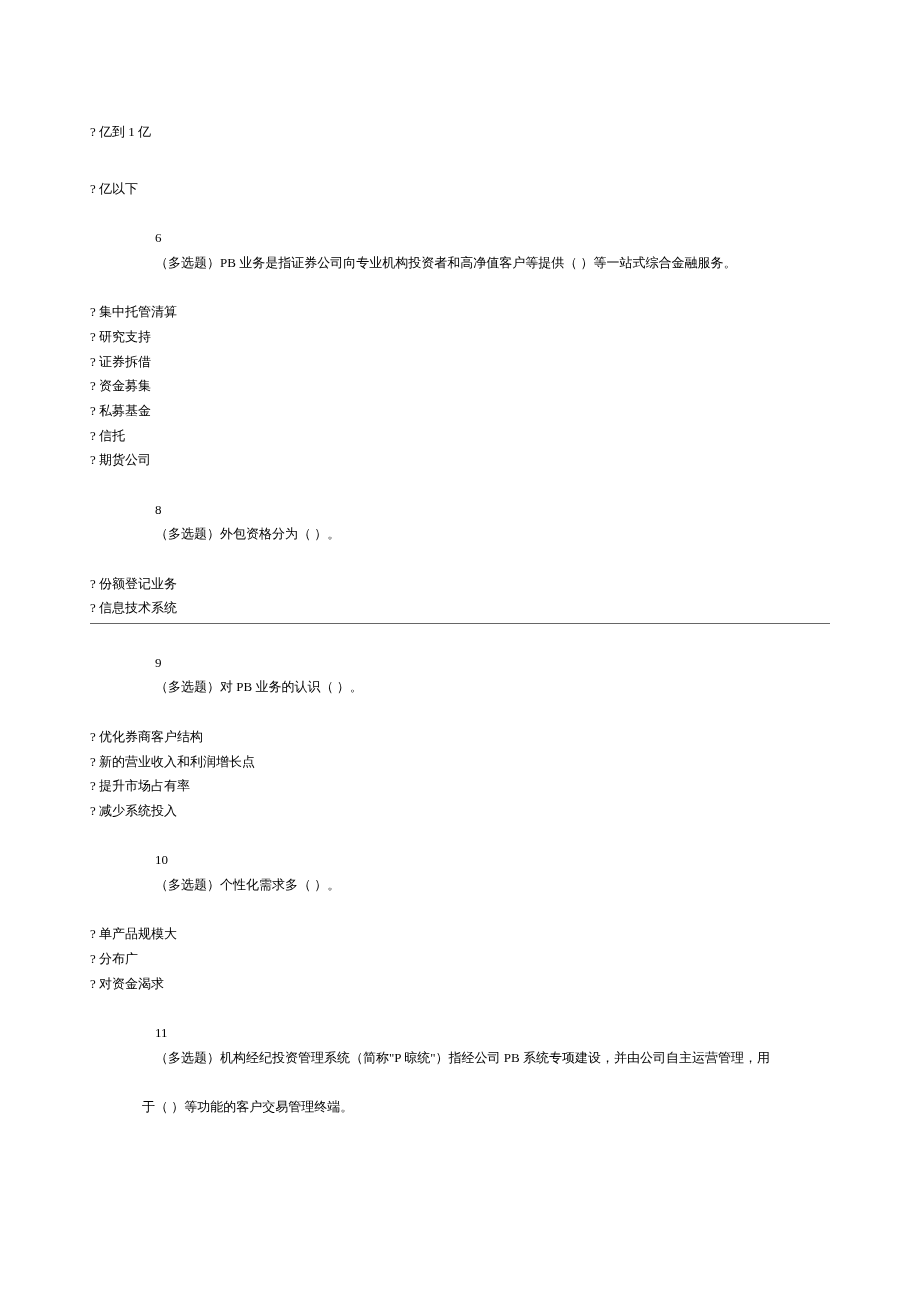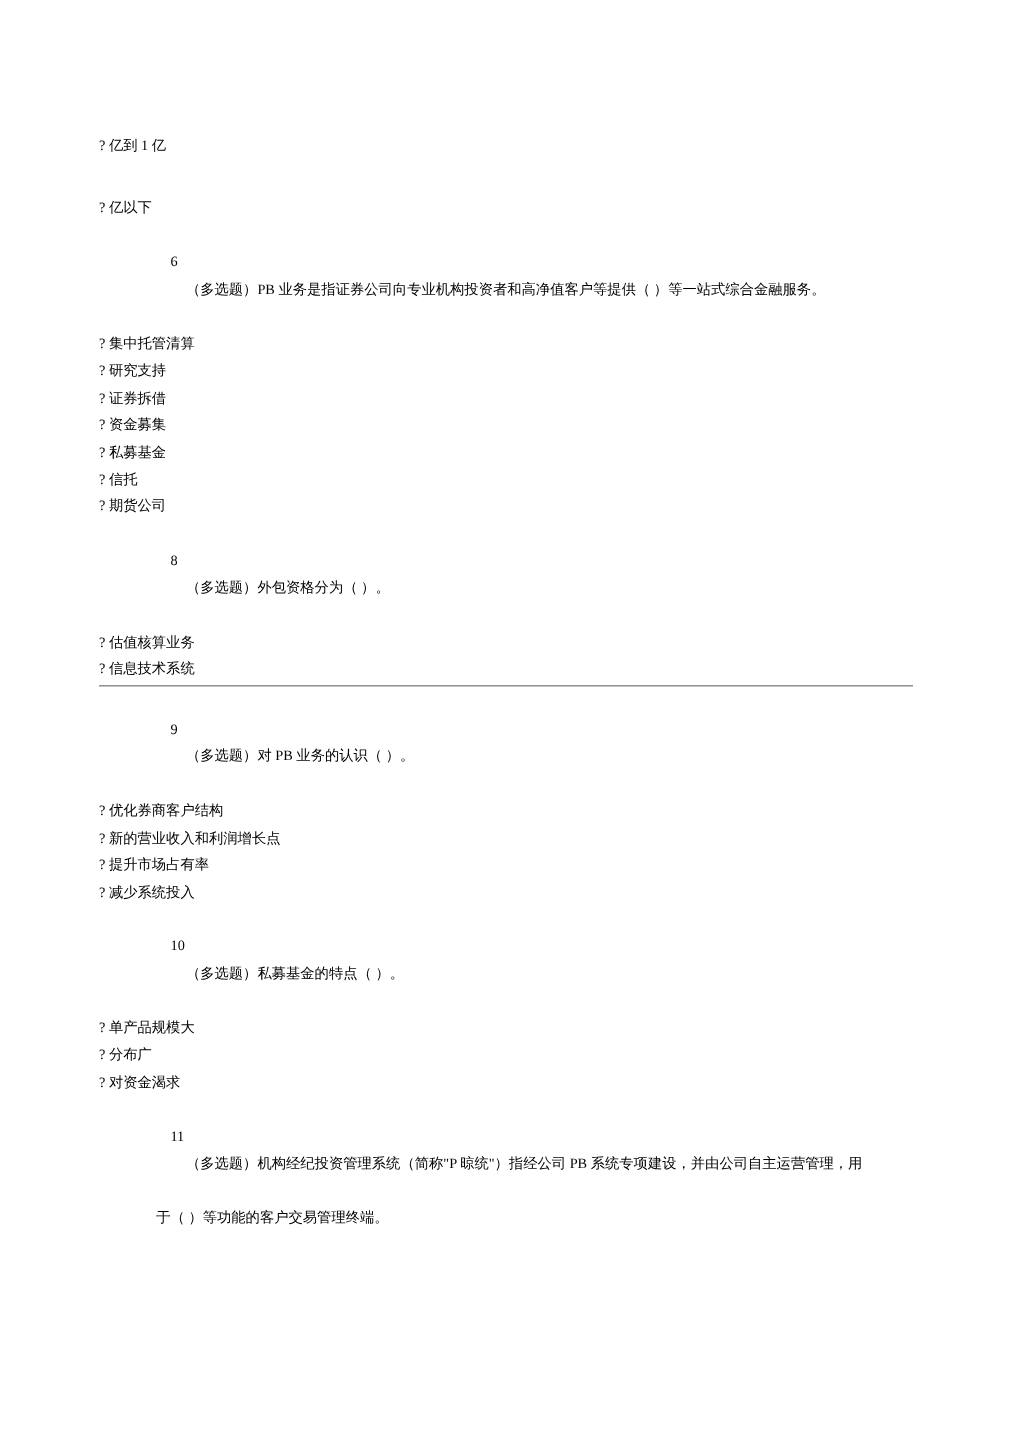--- a/index.html
+++ b/index.html
@@ -22,21 +22,20 @@
     padding-left: 0;
   }
   .qnum {
     padding-left: 52px;
   }
   .qnum .num {
     display: inline-block;
     min-width: 20px;
   }
   .qnum .tag {
-    margin-left: 14px;
     font-family: Liberation Serif, serif;
   }
   .gap-large { height: 32px; }
   hr.sep {
     border: none;
     border-top: 1px solid #666;
     margin: 2px 0 2px 0;
   }
   .wrap2 {
     padding-left: 52px;
@@ -61,37 +60,37 @@
   <div class="line opt">? 资金募集</div>
 
   <div class="line opt">? 私募基金</div>
   <div class="line opt">? 信托</div>
   <div class="line opt">? 期货公司</div>
 
   <div class="line qnum">
     <span class="num">8</span>
     <span class="tag">（多选题）</span><span>外包资格分为（ ）。</span>
   </div>
-  <div class="line opt">? 估值核算业务</div>
+  <div class="line opt">? 份额登记业务</div>
   <div class="line opt">? 信息技术系统</div>
 
   <hr class="sep">
 
   <div class="line qnum">
     <span class="num">9</span>
     <span class="tag">（多选题）</span><span>对 PB 业务的认识（ ）。</span>
   </div>
   <div class="line opt">? 优化券商客户结构</div>
   <div class="line opt">? 新的营业收入和利润增长点</div>
   <div class="line opt">? 提升市场占有率</div>
   <div class="line opt">? 减少系统投入</div>
 
   <div class="line qnum">
     <span class="num">10</span>
-    <span class="tag">（多选题）</span><span>私募基金的特点（ ）。</span>
+    <span class="tag">（多选题）</span><span>个性化需求多（ ）。</span>
   </div>
   <div class="line opt">? 单产品规模大</div>
   <div class="line opt">? 分布广</div>
   <div class="line opt">? 对资金渴求</div>
 
   <div class="line qnum">
     <span class="num">11</span>
     <span class="tag">（多选题）</span><span>机构经纪投资管理系统（简称"P 晾统"）指经公司 PB 系统专项建设，并由公司自主运营管理，用</span>
   </div>
   <div class="line wrap2">于（ ）等功能的客户交易管理终端。</div>

